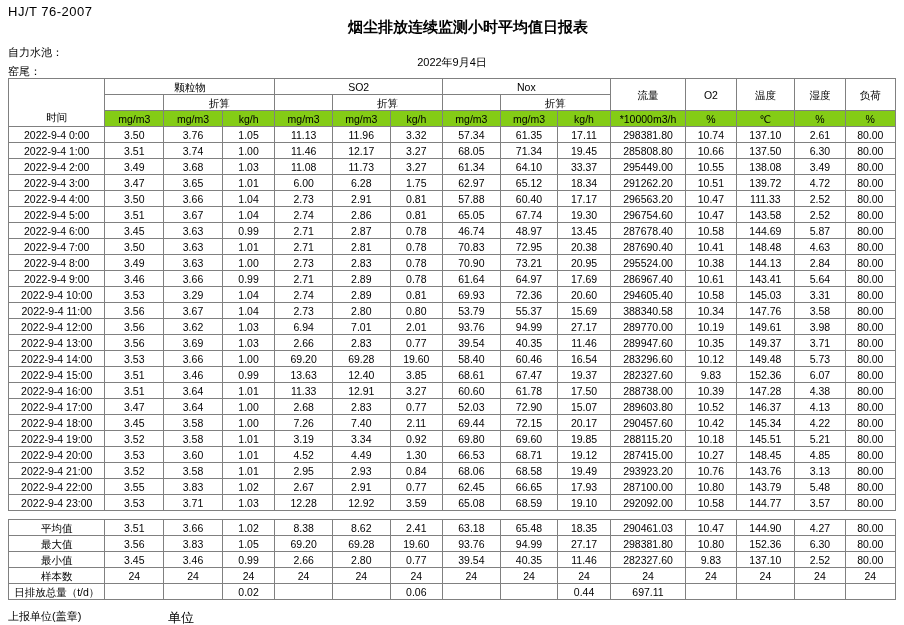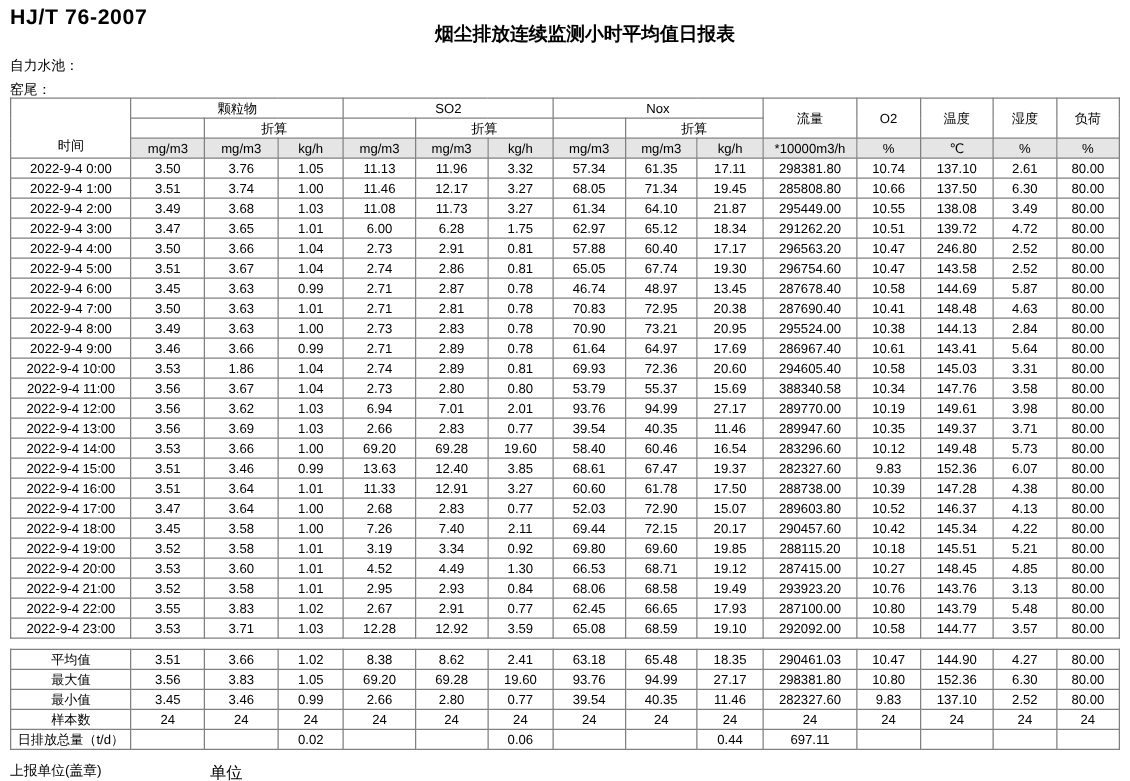--- a/index.html
+++ b/index.html
@@ -7,21 +7,21 @@
     width:904px;height:625px;
     background:#ffffff;
     font-family:"Liberation Sans","DejaVu Sans",sans-serif;
     font-size:11px;
     color:#000;
     overflow:hidden;
   }
   .page{position:relative;width:904px;height:625px;}
   .std-code{
     position:absolute;left:8px;top:4px;
-    font-size:17px;font-weight:bold;letter-spacing:0.5px;
+    font-size:13px;font-weight:normal;letter-spacing:0.5px;
   }
   .title{
     position:absolute;left:16px;top:18px;width:904px;
     text-align:center;font-size:15px;font-weight:bold;
   }
   .meta{
     position:absolute;left:8px;font-size:11px;
   }
   .meta-1{top:45px;}
   .meta-2{top:64px;}
@@ -39,40 +39,41 @@
     border:1px solid #808080;
     font-weight:normal;
     font-size:10.5px;
     height:15px;
     line-height:14px;
     padding:0 2px;
     text-align:center;
     white-space:nowrap;
     overflow:hidden;
   }
-  .hdr-green{background:#e5e5e5;}
+  .hdr-green{background:#84cc16;}
   .hdr-plain{background:#ffffff;}
   .footer-note{
     position:absolute;left:8px;font-size:11px;
   }
   .fn-1{top:624px;}
   .fn-2{top:609px;}
   .unit-label{
     position:absolute;left:168px;top:609px;font-size:13px;
   }
   .sum-label{text-align:left;padding-left:4px;}
 </style>
 </head>
 <body>
 
 <div class="page">
 
   <div class="std-code">HJ/T  76-2007</div>
   <div class="title">烟尘排放连续监测小时平均值日报表</div>
   <div class="meta meta-1">自力水池：</div>
+  <div class="date">2022年9月4日</div>
   <div class="meta meta-2">窑尾：</div>
 
   <table class="report">
     <colgroup>
       <col style="width:92px">
       <col style="width:56px">
         <col style="width:56px">
         <col style="width:50px">
       <col style="width:55px">
         <col style="width:55px">
@@ -162,21 +163,21 @@
         <tr>
           <td>2022-9-4 2:00</td>
           <td>3.49</td>
           <td>3.68</td>
           <td>1.03</td>
           <td>11.08</td>
           <td>11.73</td>
           <td>3.27</td>
           <td>61.34</td>
           <td>64.10</td>
-          <td>21.87</td>
+          <td>33.37</td>
           <td>295449.00</td>
           <td>10.55</td>
           <td>138.08</td>
           <td>3.49</td>
           <td>80.00</td>
         </tr>
         <tr>
           <td>2022-9-4 3:00</td>
           <td>3.47</td>
           <td>3.65</td>
@@ -199,21 +200,21 @@
           <td>3.66</td>
           <td>1.04</td>
           <td>2.73</td>
           <td>2.91</td>
           <td>0.81</td>
           <td>57.88</td>
           <td>60.40</td>
           <td>17.17</td>
           <td>296563.20</td>
           <td>10.47</td>
-          <td>246.80</td>
+          <td>111.33</td>
           <td>2.52</td>
           <td>80.00</td>
         </tr>
         <tr>
           <td>2022-9-4 5:00</td>
           <td>3.51</td>
           <td>3.67</td>
           <td>1.04</td>
           <td>2.74</td>
           <td>2.86</td>
@@ -291,21 +292,21 @@
           <td>17.69</td>
           <td>286967.40</td>
           <td>10.61</td>
           <td>143.41</td>
           <td>5.64</td>
           <td>80.00</td>
         </tr>
         <tr>
           <td>2022-9-4 10:00</td>
           <td>3.53</td>
-          <td>1.86</td>
+          <td>3.29</td>
           <td>1.04</td>
           <td>2.74</td>
           <td>2.89</td>
           <td>0.81</td>
           <td>69.93</td>
           <td>72.36</td>
           <td>20.60</td>
           <td>294605.40</td>
           <td>10.58</td>
           <td>145.03</td>

